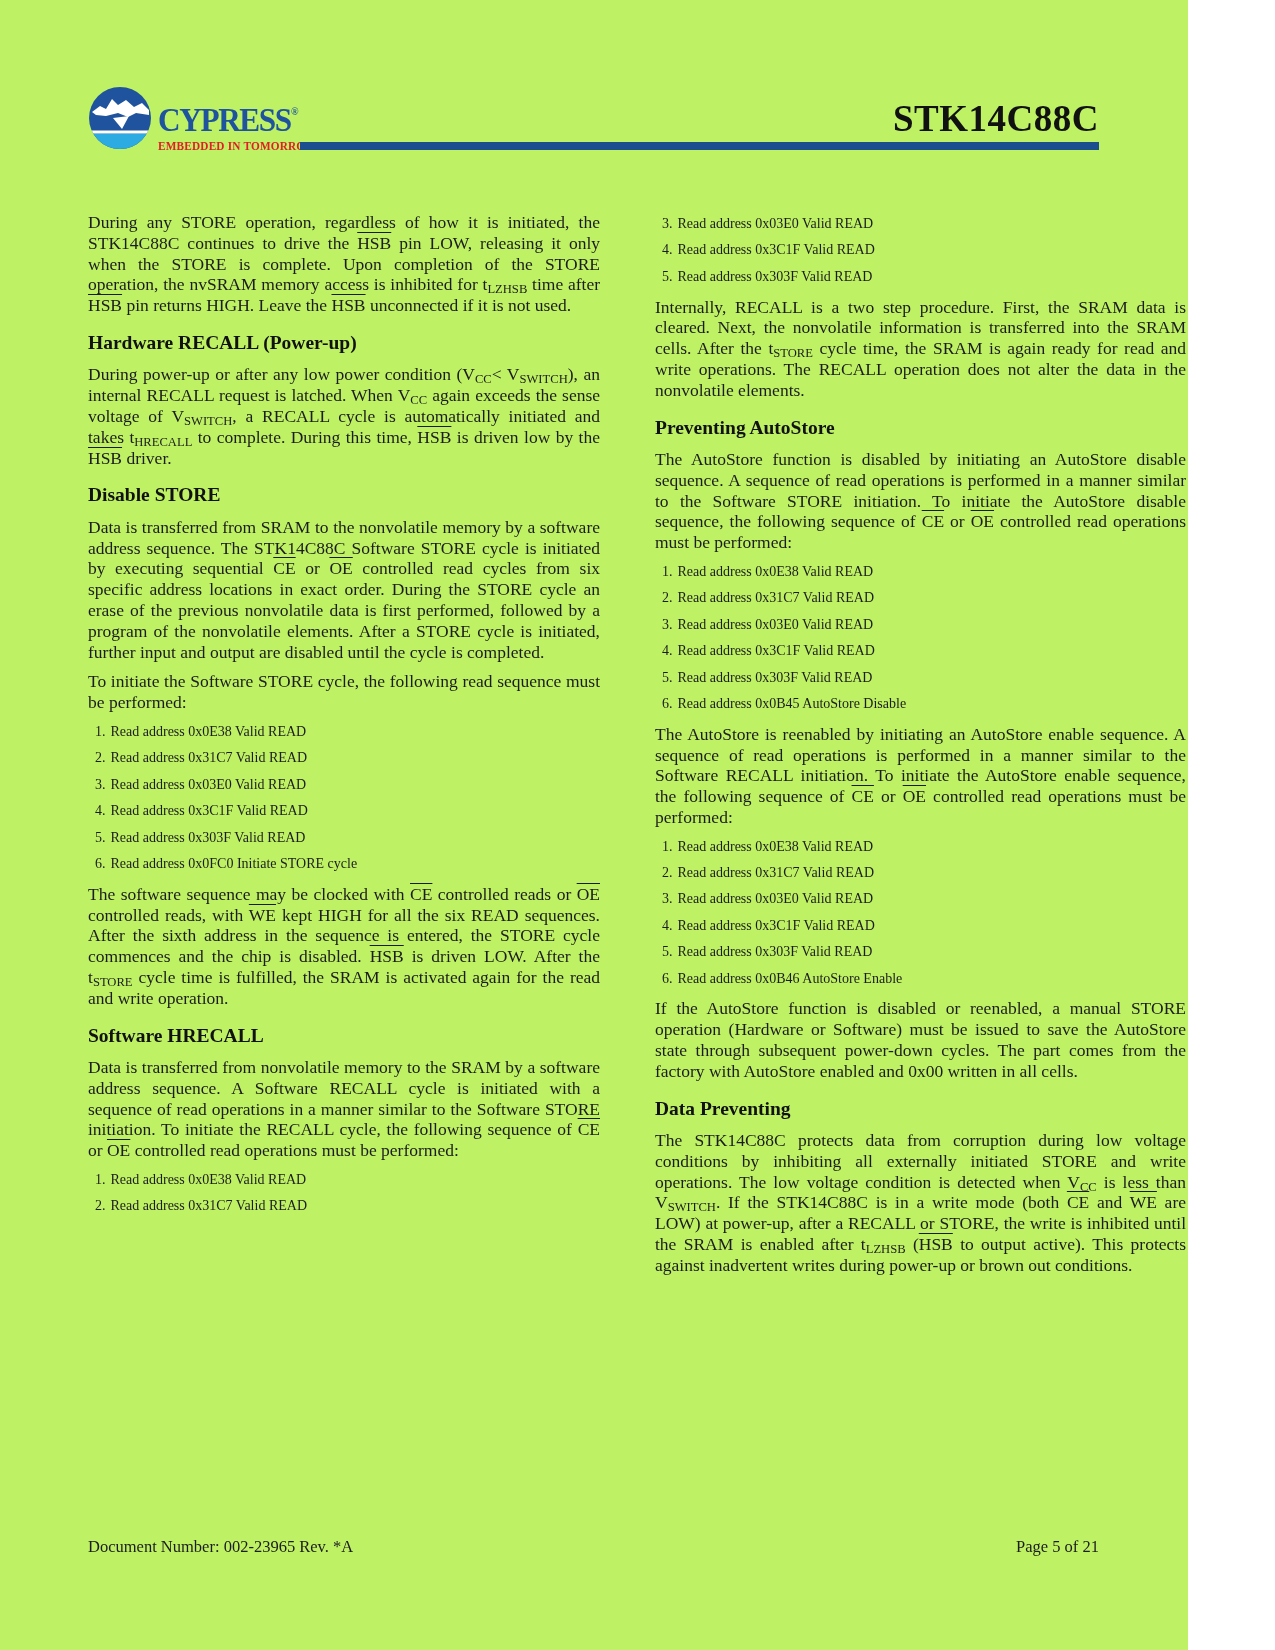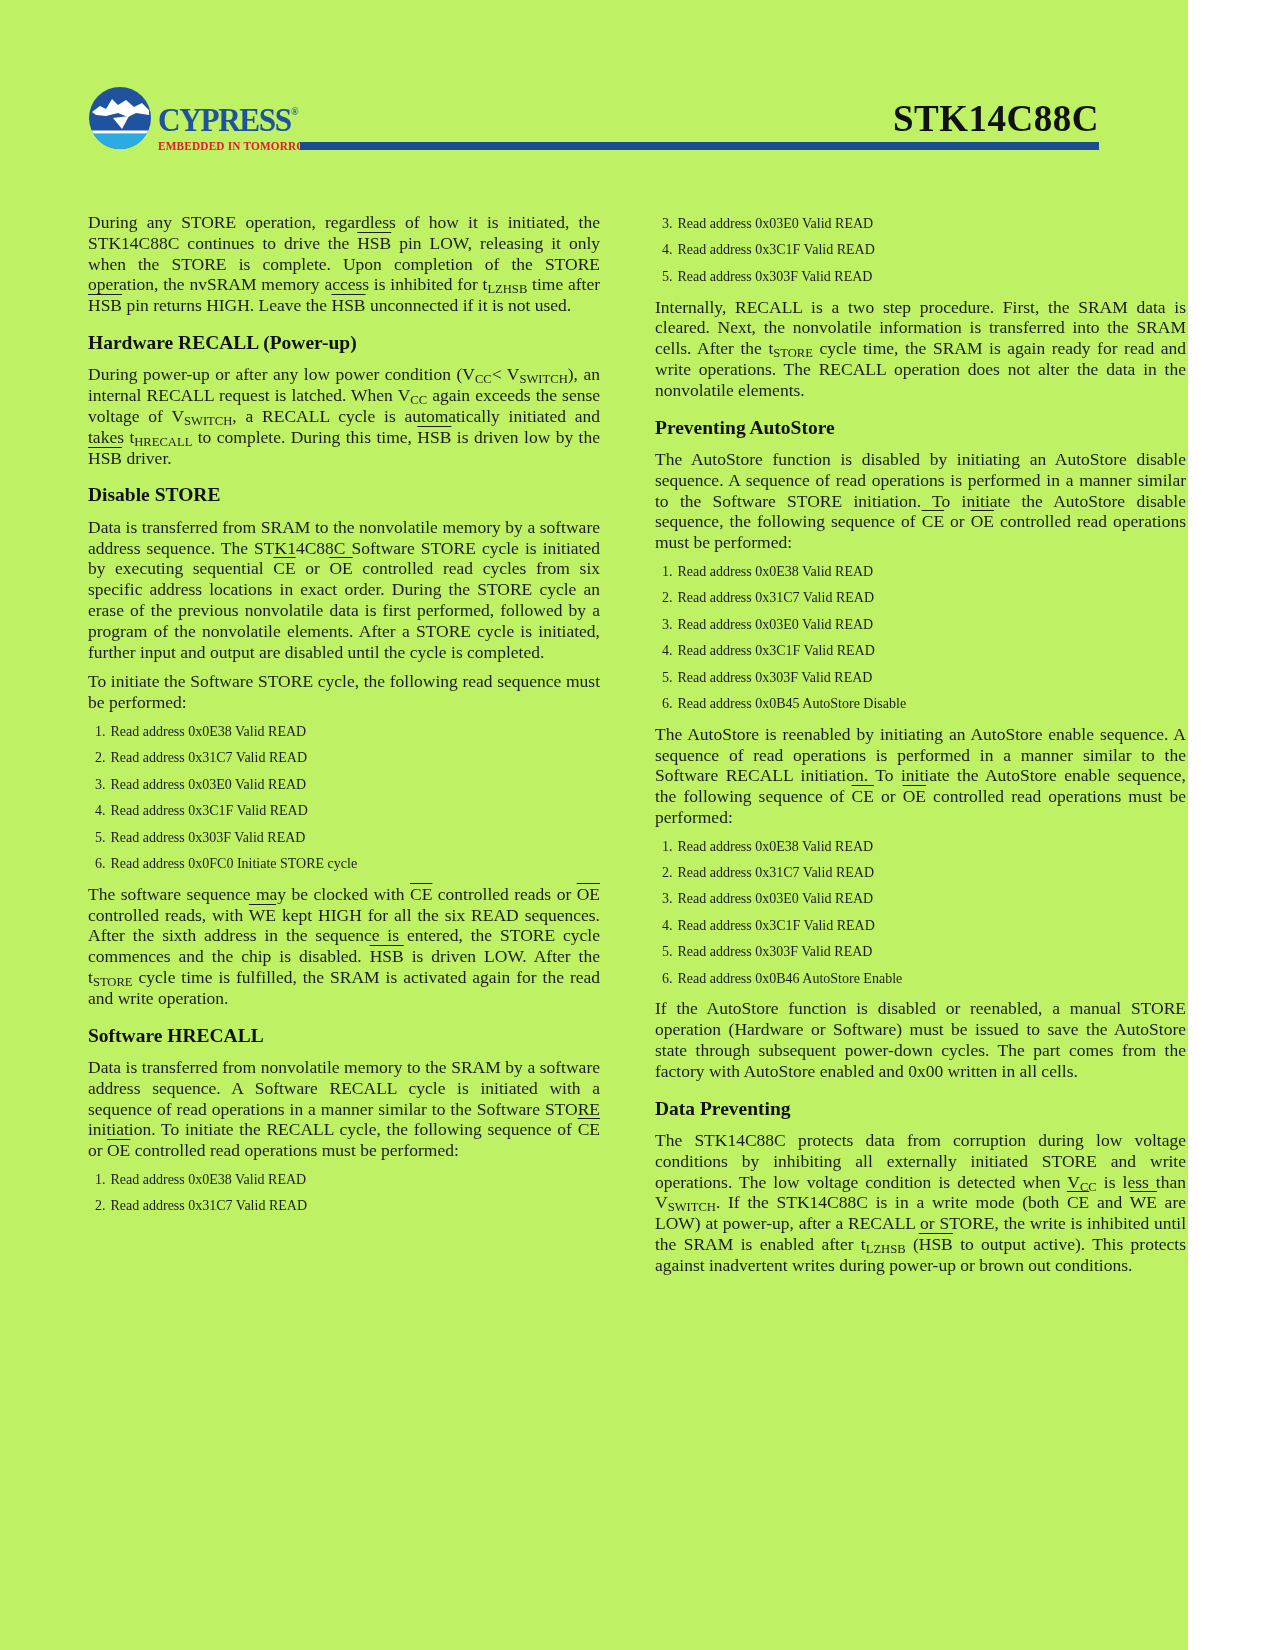--- a/index.html
+++ b/index.html
@@ -208,14 +208,18 @@
           <div class="li"><span class="num">4.</span>Read address 0x3C1F Valid READ</div>
           <div class="li"><span class="num">5.</span>Read address 0x303F Valid READ</div>
           <div class="li"><span class="num">6.</span>Read address 0x0B46 AutoStore Enable</div>
         </div>
         <p class="para">If the AutoStore function is disabled or reenabled, a manual STORE operation (Hardware or Software) must be issued to save the AutoStore state through subsequent power-down cycles. The part comes from the factory with AutoStore enabled and 0x00 written in all cells.</p>
         <h2 class="sec">Data Preventing</h2>
         <p class="para">The STK14C88C protects data from corruption during low voltage conditions by inhibiting all externally initiated STORE and write operations. The low voltage condition is detected when V<sub>CC</sub> is less than V<sub>SWITCH</sub>. If the STK14C88C is in a write mode (both <span class="ov">CE</span> and <span class="ov">WE</span> are LOW) at power-up, after a RECALL or STORE, the write is inhibited until the SRAM is enabled after t<sub>LZHSB</sub> (<span class="ov">HSB</span> to output active). This protects against inadvertent writes during power-up or brown out conditions.</p>
       </div>
   </main>
 
+  <footer class="pfooter">
+    <span>Document Number: 002-23965 Rev. *A</span>
+    <span>Page 5 of 21</span>
+  </footer>
 
 </div>
 
 </body></html>

